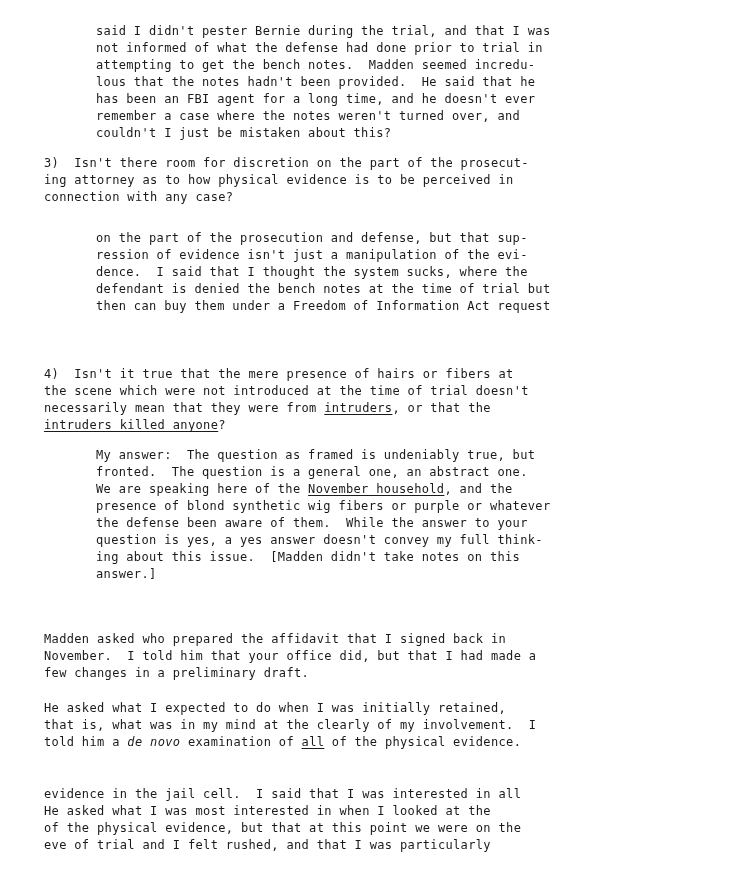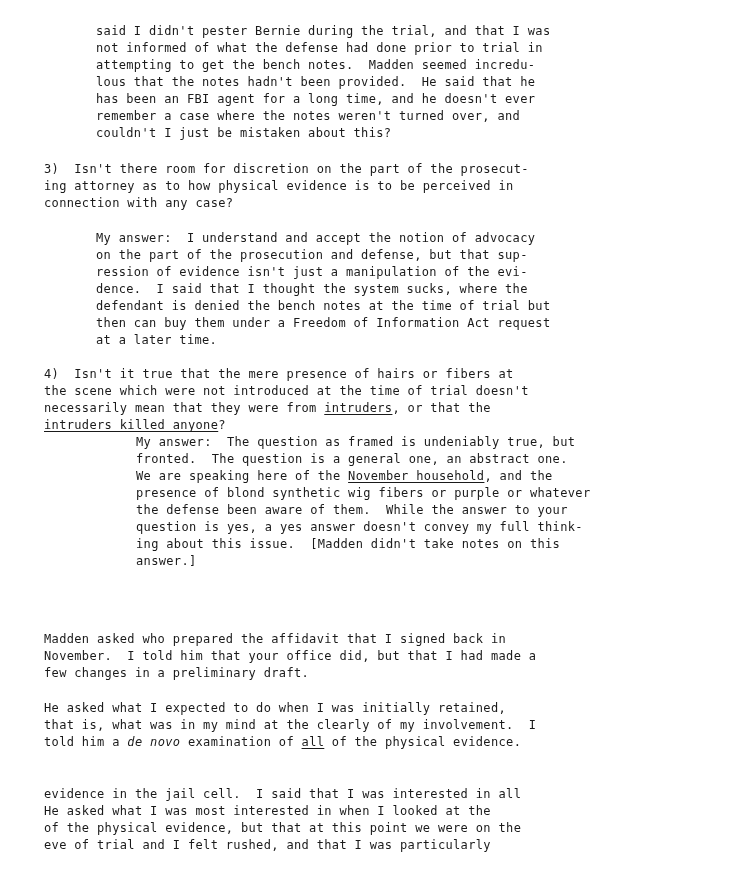--- a/index.html
+++ b/index.html
@@ -24,44 +24,42 @@
   <div class="block ind" style="top:23px;">
     <div class="line">said I didn't pester Bernie during the trial, and that I was</div>
     <div class="line">not informed of what the defense had done prior to trial in</div>
     <div class="line">attempting to get the bench notes.  Madden seemed incredu-</div>
     <div class="line">lous that the notes hadn't been provided.  He said that he</div>
     <div class="line">has been an FBI agent for a long time, and he doesn't ever</div>
     <div class="line">remember a case where the notes weren't turned over, and</div>
     <div class="line">couldn't I just be mistaken about this?</div>
   </div>
 
-  <div class="block flush" style="top:161px;">
+  <div class="block flush" style="top:155px;">
     <div class="line">3)  Isn't there room for discretion on the part of the prosecut-</div>
     <div class="line">ing attorney as to how physical evidence is to be perceived in</div>
     <div class="line">connection with any case?</div>
   </div>
 
   <div class="block ind" style="top:230px;">
-    <div class="line">My answer:  I understand and accept the notion of advocacy</div>
     <div class="line">on the part of the prosecution and defense, but that sup-</div>
     <div class="line">ression of evidence isn't just a manipulation of the evi-</div>
     <div class="line">dence.  I said that I thought the system sucks, where the</div>
     <div class="line">defendant is denied the bench notes at the time of trial but</div>
     <div class="line">then can buy them under a Freedom of Information Act request</div>
-    <div class="line">at a later time.</div>
   </div>
 
   <div class="block flush" style="top:366px;">
     <div class="line">4)  Isn't it true that the mere presence of hairs or fibers at</div>
     <div class="line">the scene which were not introduced at the time of trial doesn't</div>
     <div class="line"><span>necessarily mean that they were from </span><u>intruders</u><span>, or that the</span></div>
     <div class="line"><u>intruders killed anyone</u><span>?</span></div>
   </div>
 
-  <div class="block ind" style="top:434px;margin-left:40px;">
+  <div class="block ind" style="top:447px;">
     <div class="line">My answer:  The question as framed is undeniably true, but</div>
     <div class="line">fronted.  The question is a general one, an abstract one.</div>
     <div class="line"><span>We are speaking here of the </span><u>November household</u><span>, and the</span></div>
     <div class="line">presence of blond synthetic wig fibers or purple or whatever</div>
     <div class="line">the defense been aware of them.  While the answer to your</div>
     <div class="line">question is yes, a yes answer doesn't convey my full think-</div>
     <div class="line">ing about this issue.  [Madden didn't take notes on this</div>
     <div class="line">answer.]</div>
   </div>
 

